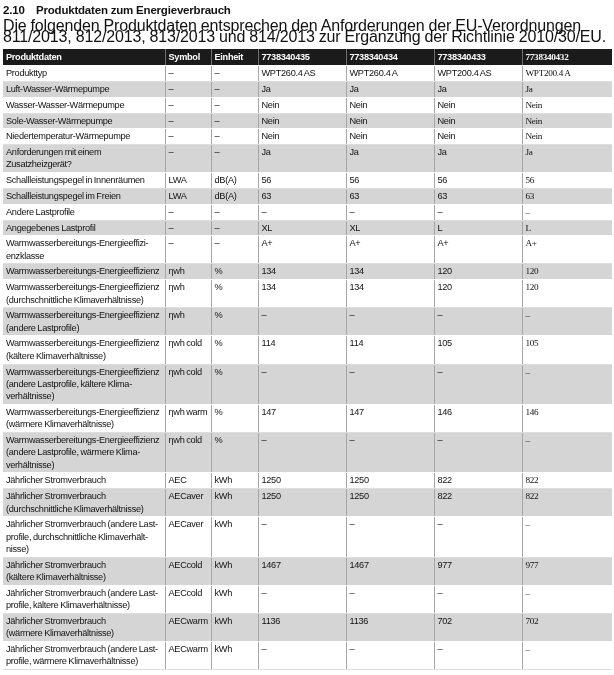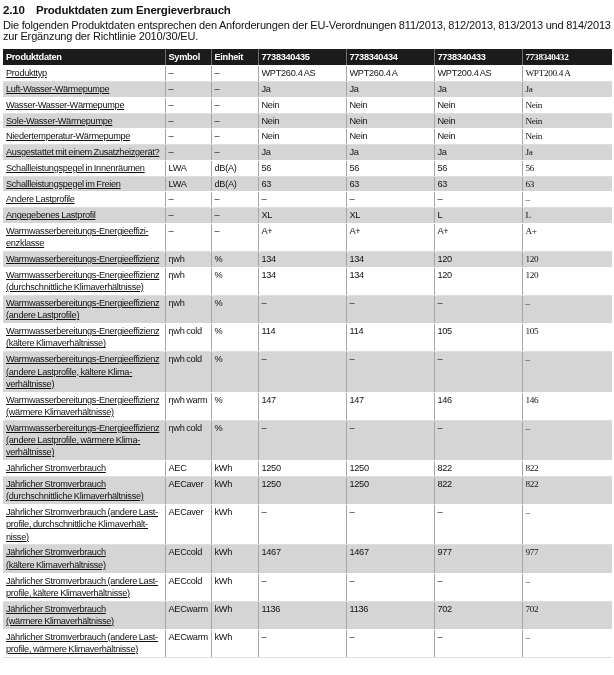--- a/index.html
+++ b/index.html
@@ -23,21 +23,21 @@
     font-size: 11.5px;
     letter-spacing: -0.2px;
     margin-top: 1px;
   }
   .heading .num {
     width: 33px;
     flex: 0 0 33px;
   }
   .intro {
     margin: 4px 0 0 0;
-    font-size: 11px;
+    font-size: 16px;
     line-height: 11.4px;
     letter-spacing: -0.15px;
     word-spacing: -0.3px;
   }
   table.product-table {
     border-collapse: collapse;
     table-layout: fixed;
     width: 609px;
     margin-top: 6px;
   }
@@ -72,21 +72,20 @@
     border-bottom: 1px solid #dedede;
   }
   tbody td:last-child { border-right: none; font-family: Liberation Serif, serif; }
   tbody tr:nth-child(even) td {
     background: #d5d5d5;
     border-bottom: 1px solid #ffffff;
   }
   td.label-cell {
     white-space: pre-line;
     hyphens: manual;
-    text-decoration: underline;
   }
 </style>
 </head>
 <body>
 
 <div class="page">
 
   <div class="heading">
     <span class="num">2.10</span>
     <span class="ttl">Produktdaten zum Energieverbrauch</span>
@@ -155,21 +154,21 @@
         <tr>
           <td class="label-cell">Niedertemperatur-Wärmepumpe</td>
           <td>–</td>
           <td>–</td>
           <td>Nein</td>
           <td>Nein</td>
           <td>Nein</td>
           <td>Nein</td>
         </tr>
         <tr>
-          <td class="label-cell">Ausgestattet mit einem Zusatzheizgerät?</td>
+          <td class="label-cell">Anforderungen mit einem Zusatzheizgerät?</td>
           <td>–</td>
           <td>–</td>
           <td>Ja</td>
           <td>Ja</td>
           <td>Ja</td>
           <td>Ja</td>
         </tr>
         <tr>
           <td class="label-cell">Schallleistungspegel in Innenräumen</td>
           <td>LWA</td>

